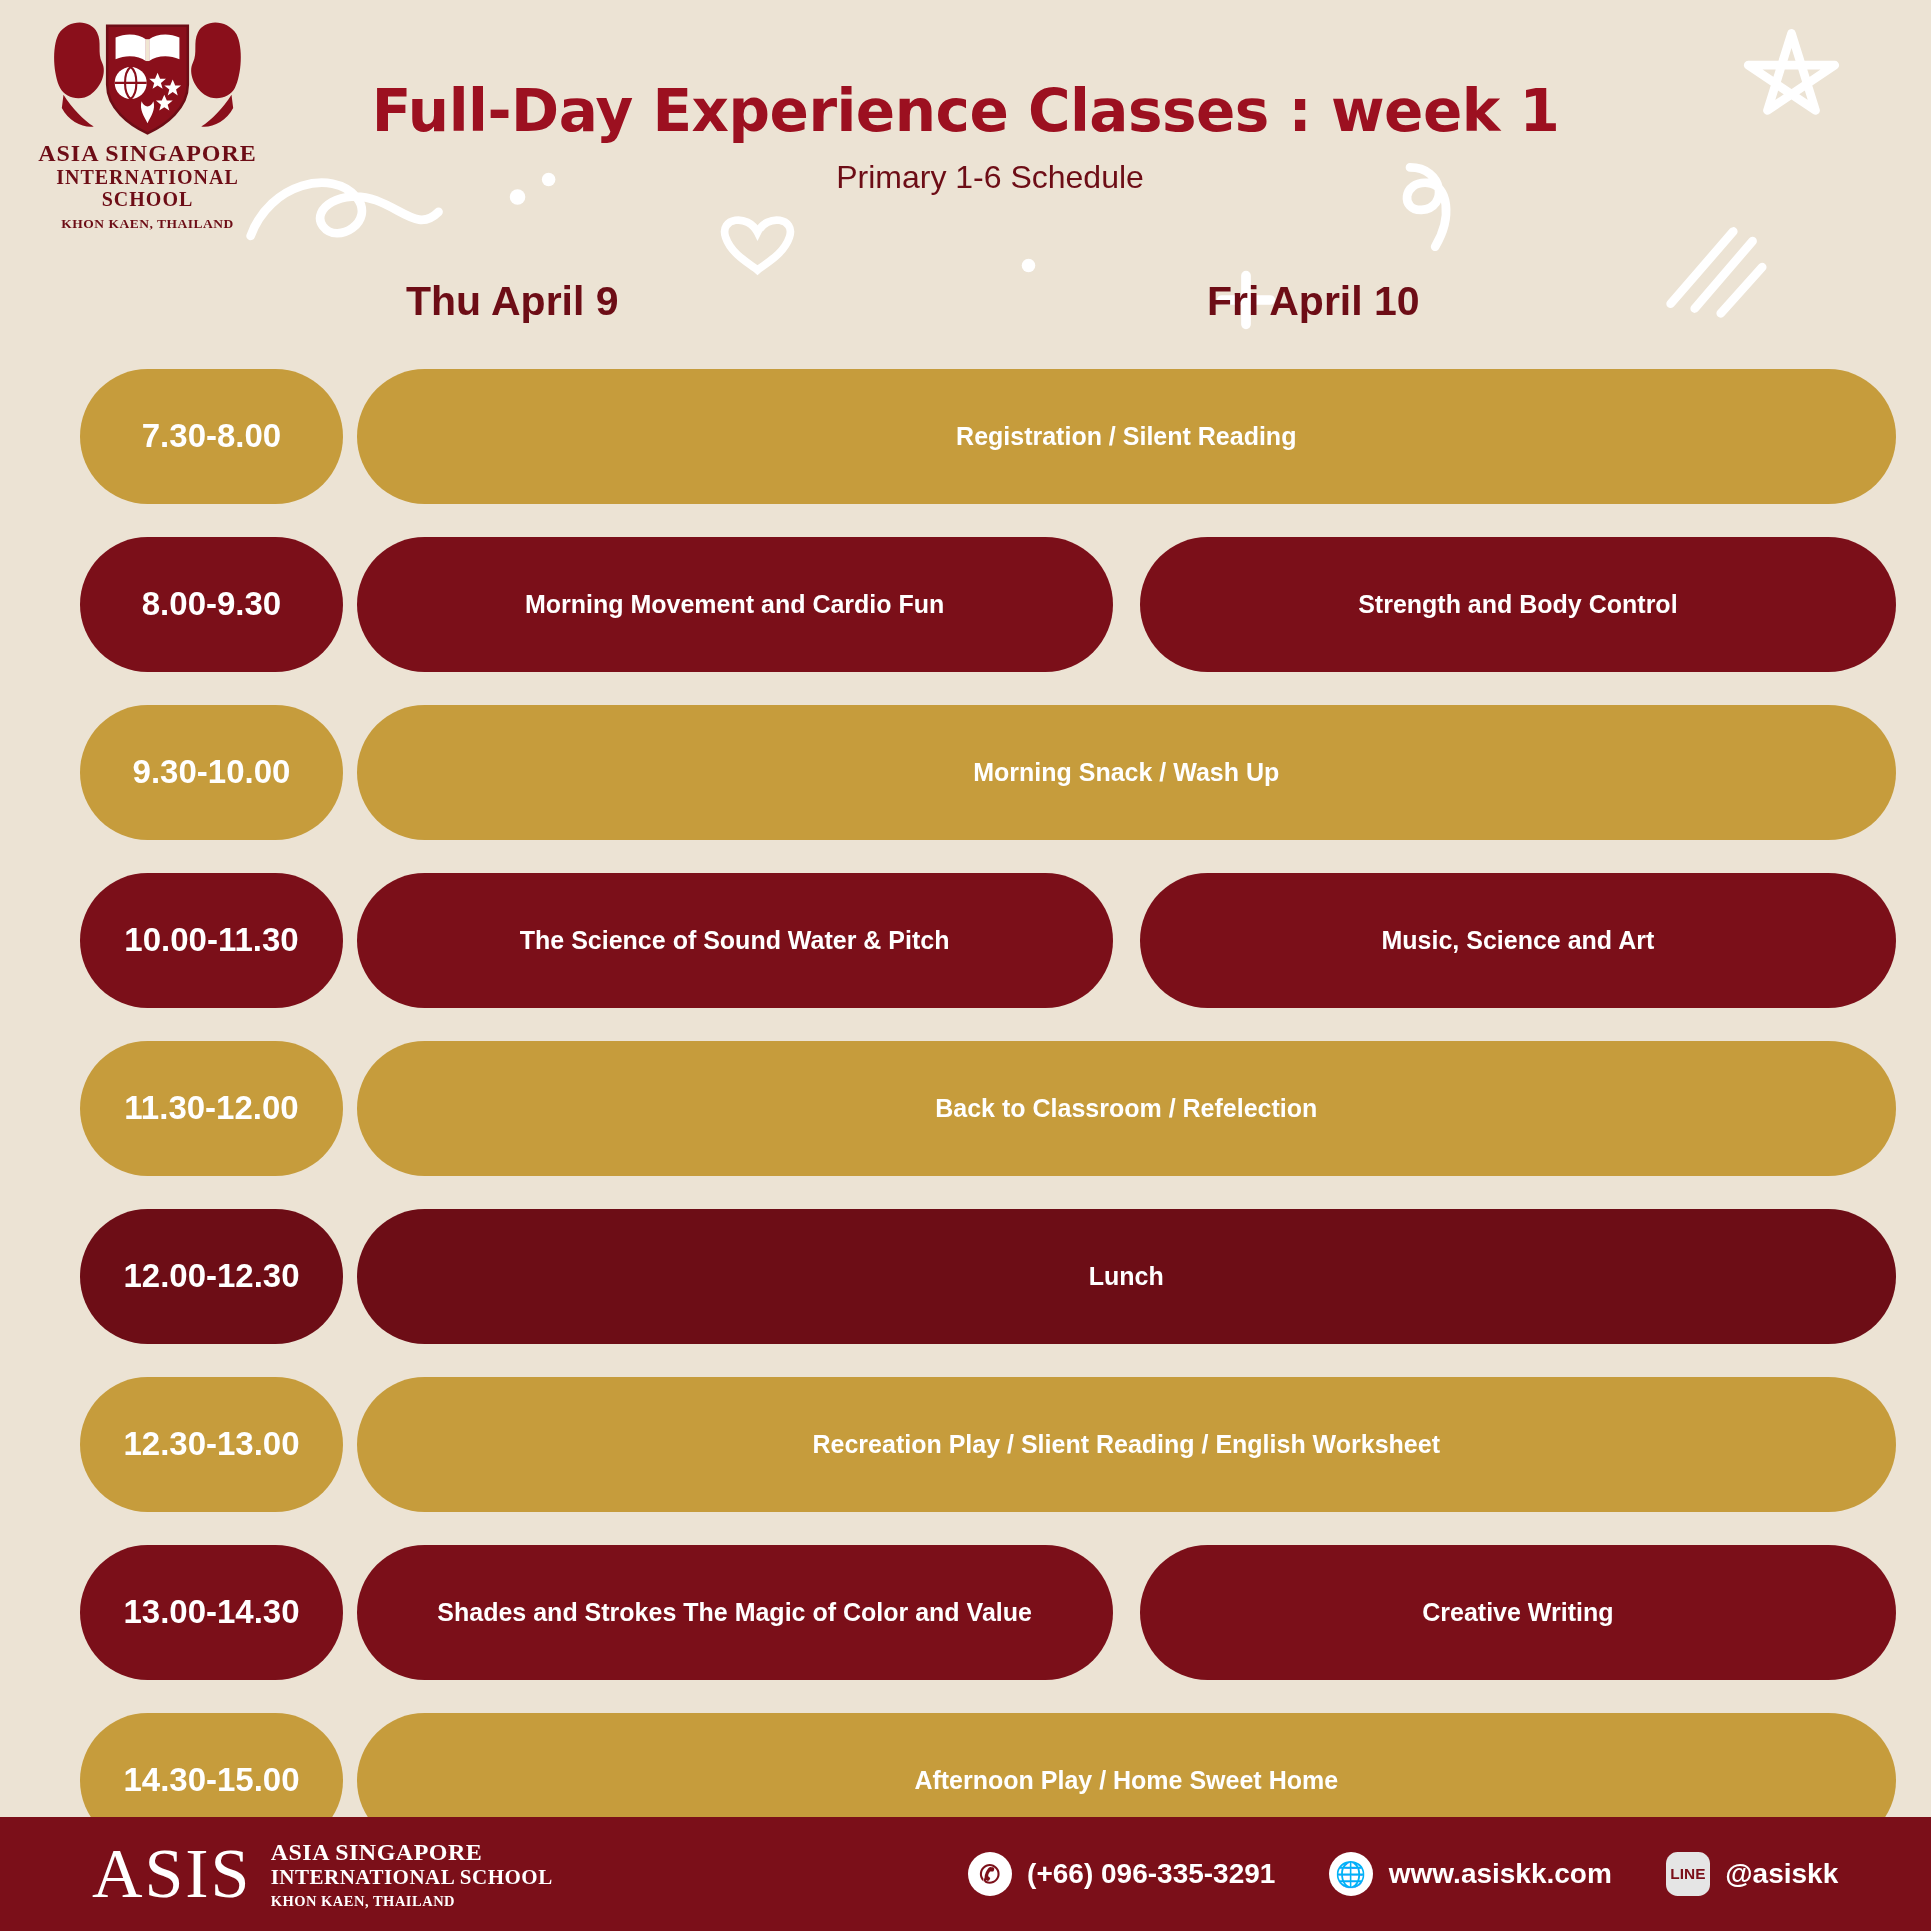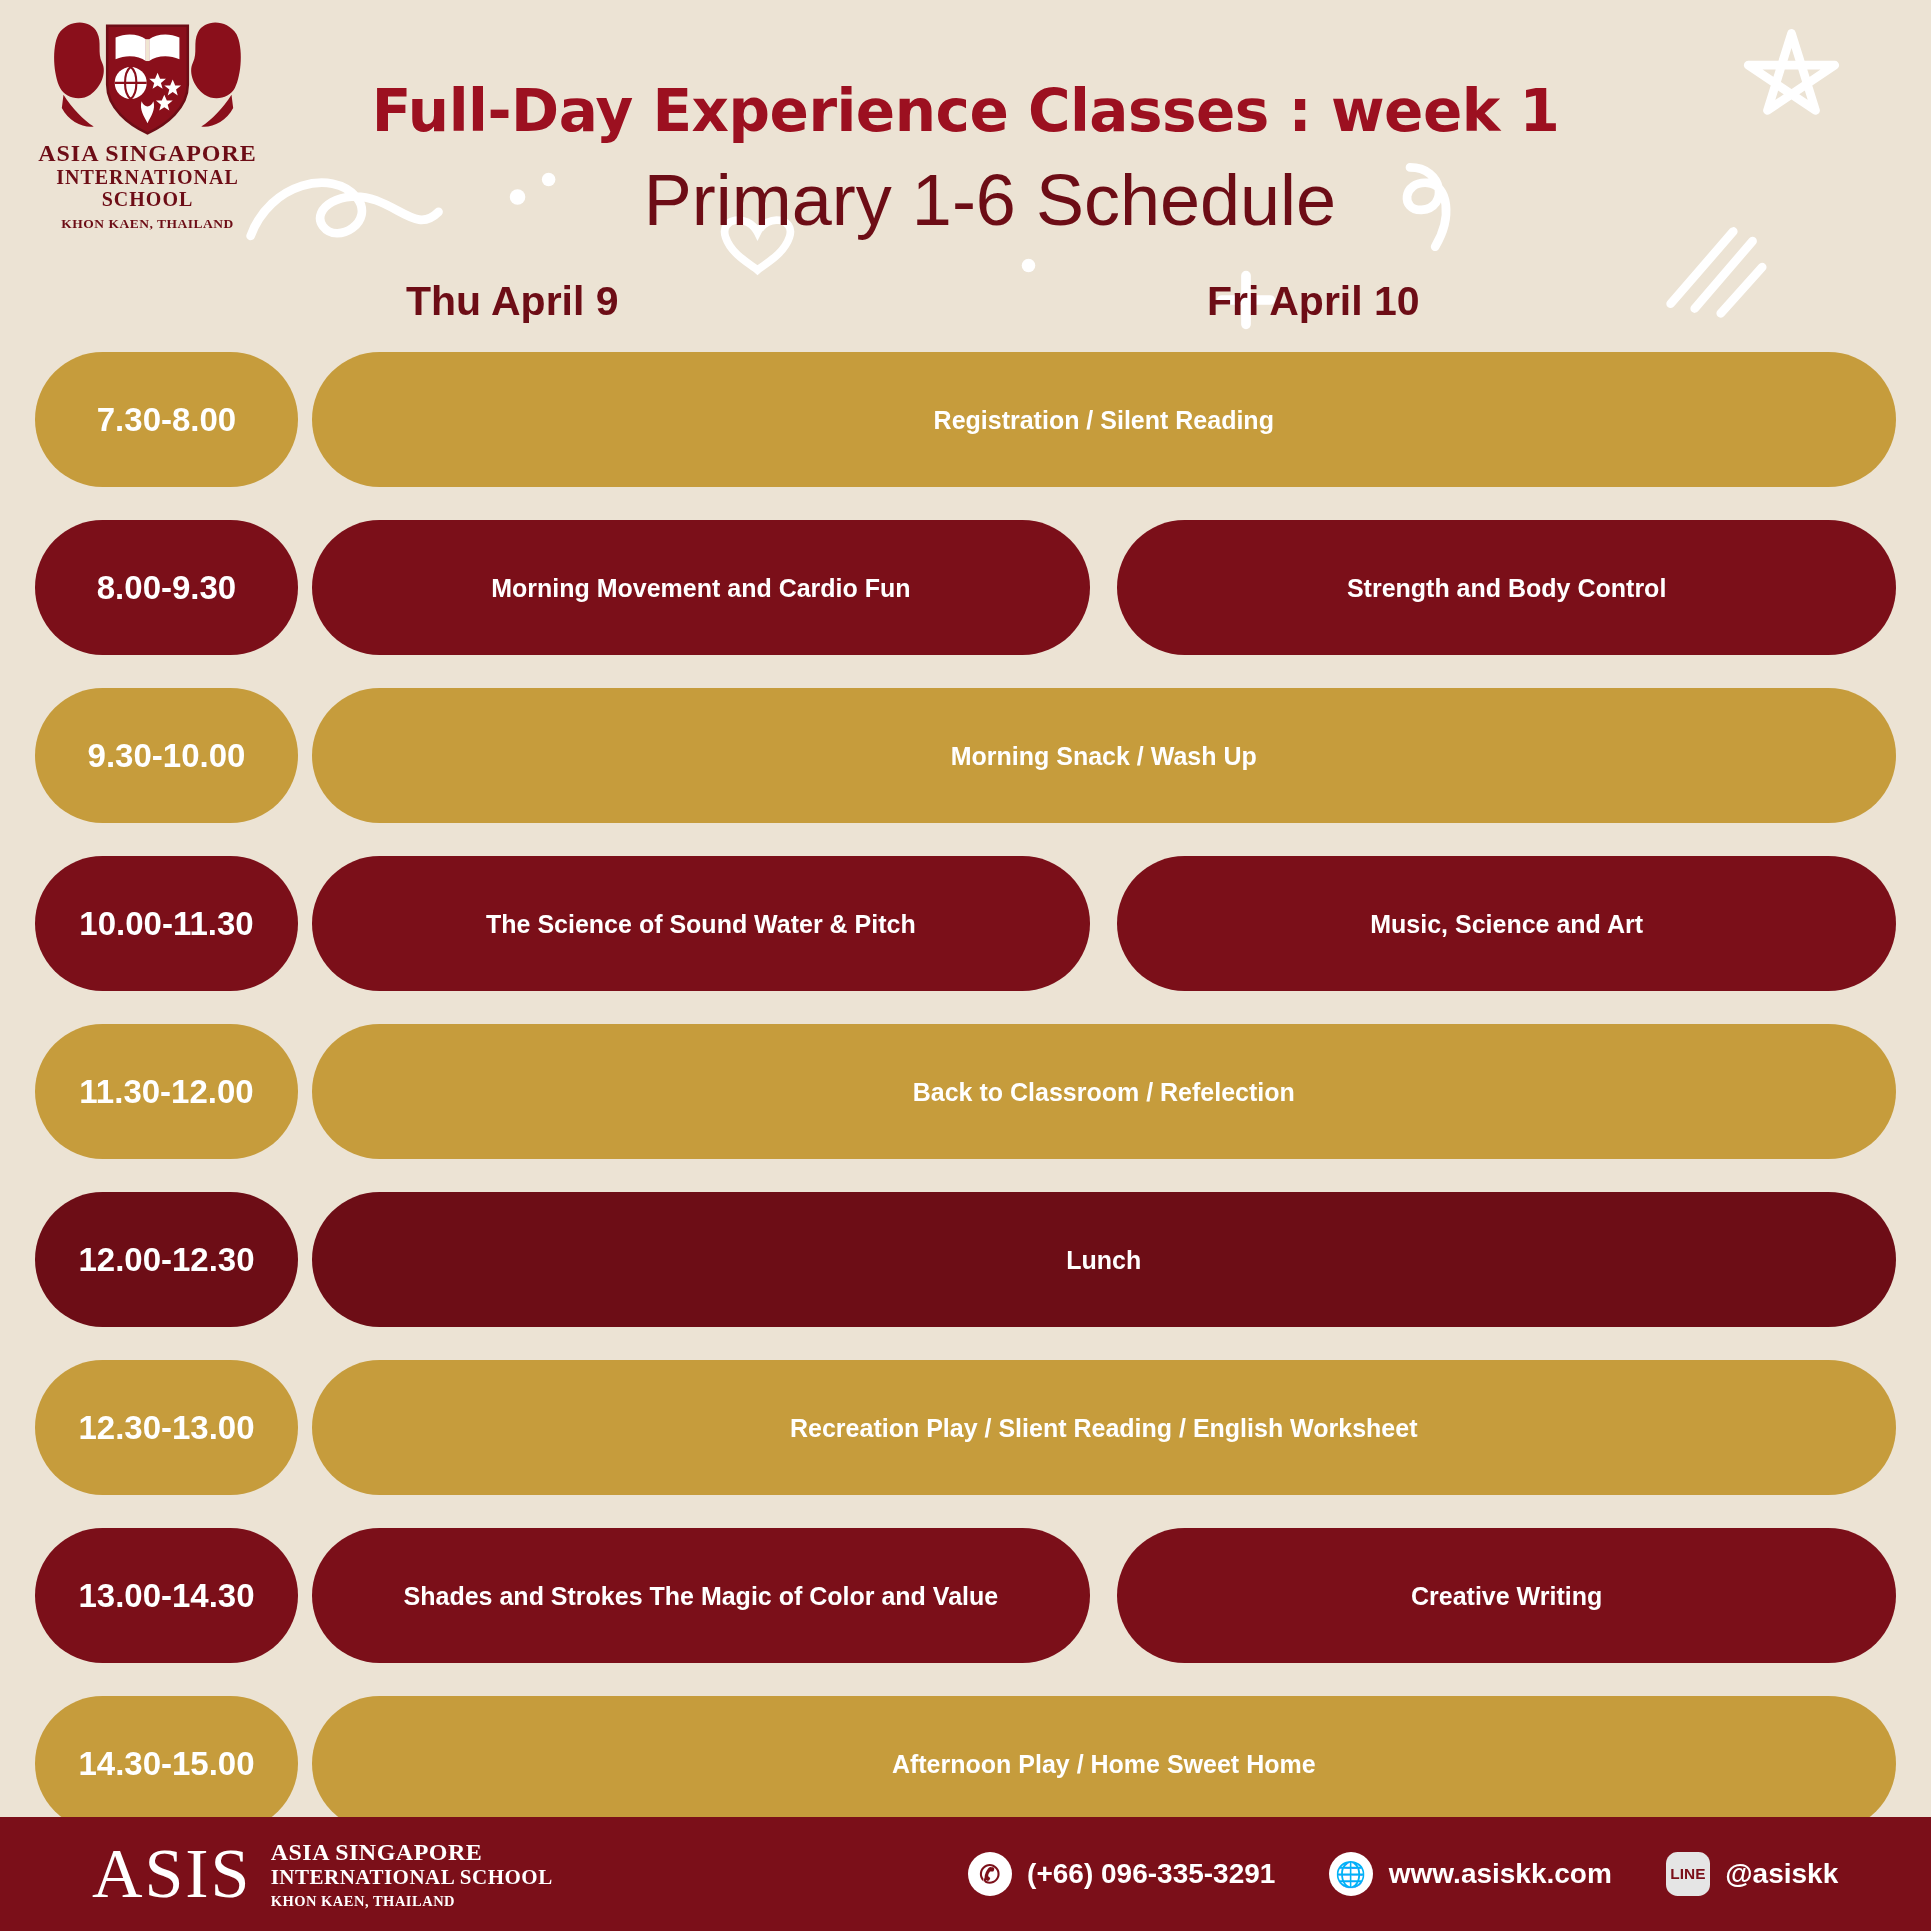--- a/index.html
+++ b/index.html
@@ -54,21 +54,21 @@
     font-size: 58px;
     color: #9c1020;
     letter-spacing: -0.5px;
   }
   .subtitle {
     position: absolute;
     left: 8px; right: 0; top: 159px;
     text-align: center;
     font-family: "Liberation Sans", sans-serif;
     font-weight: normal;
-    font-size: 72px;
+    font-size: 32px;
     color: #6d0d16;
     padding-left: 41px;
   }
 
   .daylabel {
     position: absolute;
     top: 278px;
     font-family: "Liberation Sans", sans-serif;
     font-weight: bold;
     font-size: 41px;
@@ -81,21 +81,22 @@
   
   .schedule {
     position: absolute;
     left: 0; top: 352px;
     width: 1931px;
   }
   .row {
     position: relative;
     height: 168px;
     display: flex;
-    align-items: flex-start;
+    align-items: center;
+    margin-left: 45px;
   }
   .time {
     width: 263px;
     margin-left: 35px;
     height: 135px;
     border-radius: 68px;
     display: flex;
     align-items: center;
     justify-content: center;
     font-family: "Liberation Sans", sans-serif;

